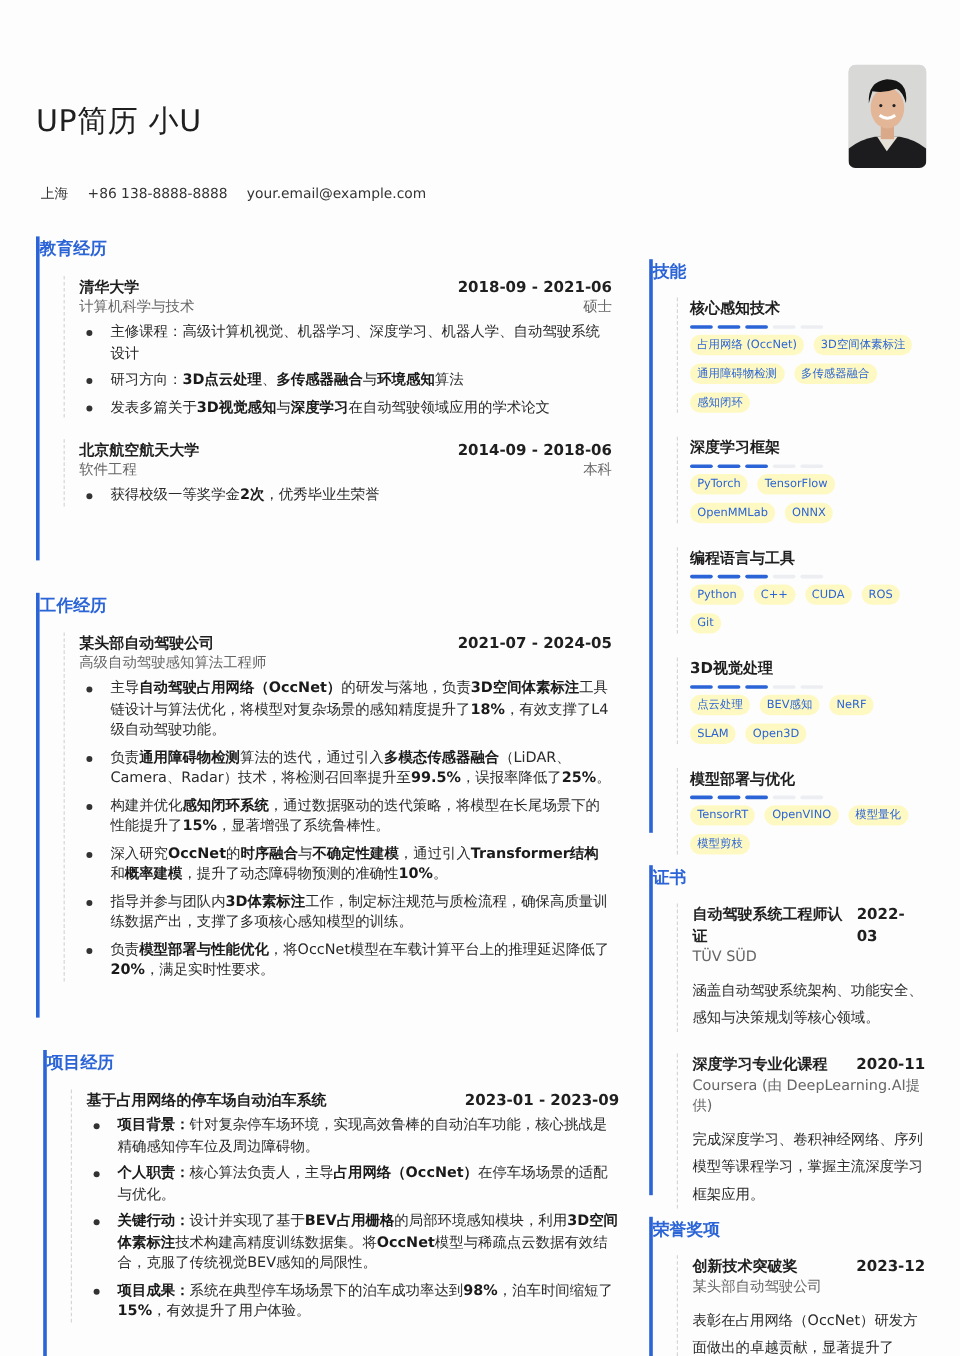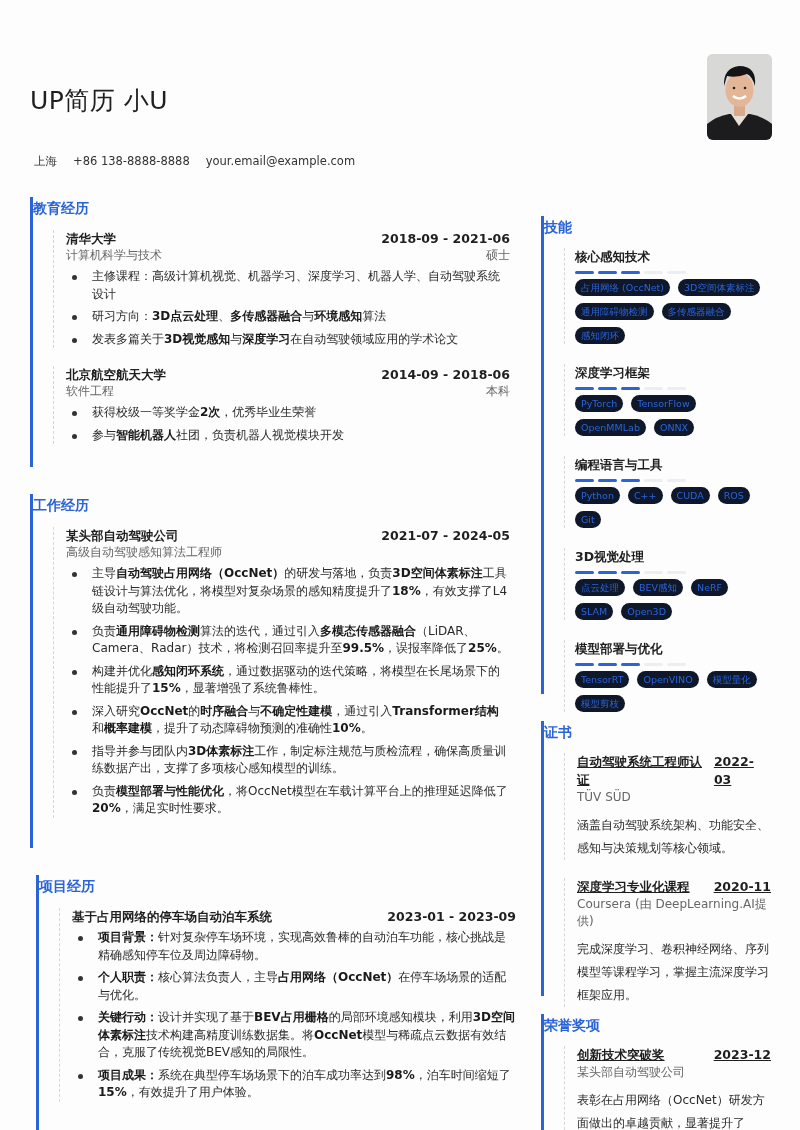--- a/index.html
+++ b/index.html
@@ -41,23 +41,23 @@
   }
   ul.bullets li::before {
     content: ""; position: absolute; left: 6px; top: 7px; width: 5px; height: 5px; border-radius: 50%; background: #333;
   }
   .skill-group { margin-left: 20px; border-left: 1px dashed #d6d6d6; padding-left: 10px; margin-bottom: 20px; }
   .skill-name { font-size: 12.5px; font-weight: bold; color: #1f1f1f; line-height: 18px; }
   .level { display: flex; gap: 4px; margin: 5px 0 5px; }
   .level span { width: 19px; height: 3px; border-radius: 2px; background: #eceef2; }
   .level span.on { background: #2b64d6; }
   .tags { display: flex; flex-wrap: wrap; gap: 7px 8px; }
-  .tag { background: #0f172a; color: #2b64d6; font-size: 9.5px; padding: 3px 6px; border-radius: 9px; line-height: 11px; }
+  .tag { background: #fef9c3; color: #2b64d6; font-size: 9.5px; padding: 3px 6px; border-radius: 9px; line-height: 11px; }
   .cert { margin-left: 20px; border-left: 1px dashed #d6d6d6; padding-left: 12px; margin-bottom: 18px; }
-  .cert-head { display: flex; justify-content: space-between; font-size: 12.5px; font-weight: bold; color: #1f1f1f; line-height: 18px; text-decoration: underline; }
+  .cert-head { display: flex; justify-content: space-between; font-size: 12.5px; font-weight: bold; color: #1f1f1f; line-height: 18px; }
   .cert-org { font-size: 12px; color: #666; line-height: 17px; }
   .cert-desc { font-size: 12px; color: #2a2a2a; line-height: 23px; margin-top: 8px; }
   b { font-weight: bold; color: #1a1a1a; }
 </style>
 </head>
 <body>
 
 <div class="page">
 
   <div class="name">UP简历 小U</div>
@@ -101,21 +101,20 @@
       <div class="entry-head">
         <span>北京航空航天大学</span>
         <span>2014-09 - 2018-06</span>
       </div>
       <div class="entry-sub">
         <span>软件工程</span>
         <span>本科</span>
       </div>
       <ul class="bullets">
           <li>获得校级一等奖学金<b>2次</b>，优秀毕业生荣誉</li>
-          <li>参与<b>智能机器人</b>社团，负责机器人视觉模块开发</li>
         </ul>
     </div>
   </div>
 
   <div class="section" style="left:30px; top:494px; width:480px; height:354px;">
     <div class="section-title">工作经历</div>
     <div class="entry" style="margin-top:11px;">
       <div class="entry-head">
         <span>某头部自动驾驶公司</span>
         <span>2021-07 - 2024-05</span>

